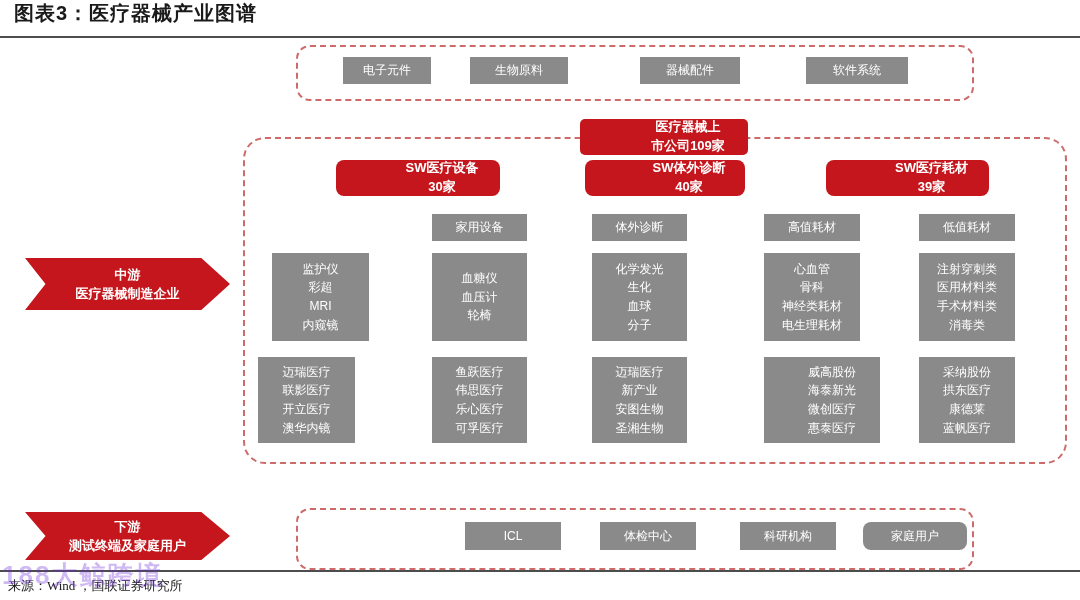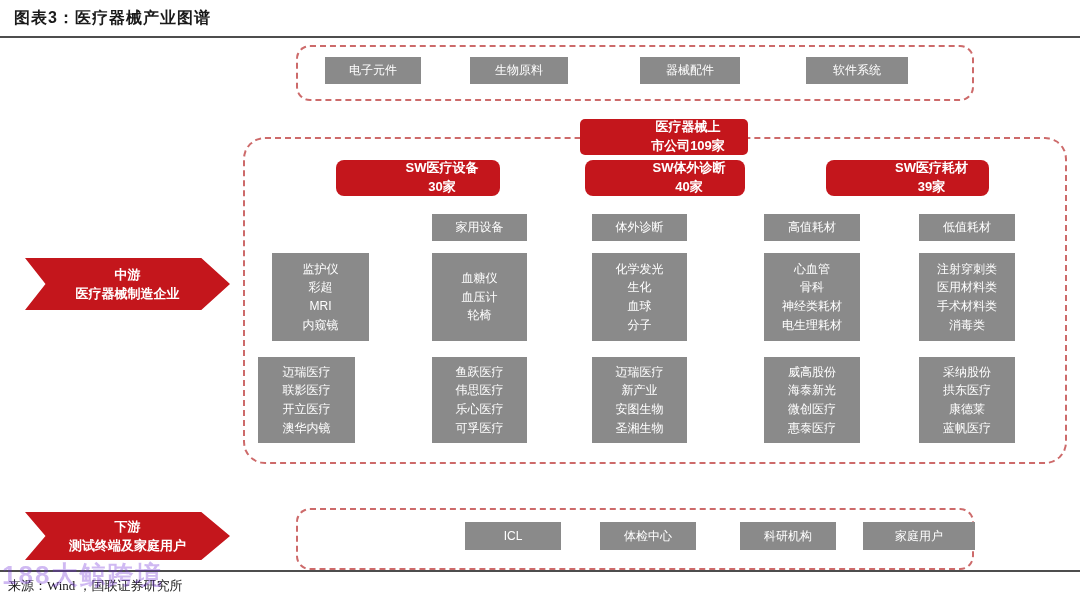--- a/index.html
+++ b/index.html
@@ -1,18 +1,18 @@
 <!DOCTYPE html>
 <html><head>
 <meta charset="utf-8">
 <style>
   html,body{margin:0;padding:0;background:#fff;}
   body{font-family:"Liberation Sans","DejaVu Sans",sans-serif;color:#1a1a1a;}
   .page{position:relative;width:1080px;height:600px;background:#fff;overflow:hidden;}
-  .figure-title{position:absolute;left:14px;top:8px;font-size:16px;font-weight:bold;letter-spacing:1px;}
+  .figure-title{position:absolute;left:14px;top:0;font-size:20px;font-weight:bold;letter-spacing:1px;}
   .hline{position:absolute;left:0;width:1080px;height:2px;background:#4d4d4d;}
   .dash-panel{position:absolute;border:2px dashed #cd6a6a;border-radius:16px;background:transparent;}
   .arrow{position:absolute;background:#c4161c;color:#fff;display:flex;align-items:center;justify-content:center;
          clip-path:polygon(0% 0%,86% 0%,100% 50%,86% 100%,0% 100%,10% 50%);
          font-size:13px;font-weight:bold;text-align:center;line-height:1.5;}
   .gray-box{position:absolute;background:#8a8a8a;color:#fff;display:flex;align-items:center;justify-content:center;
             font-size:12px;text-align:center;line-height:1.55;}
   .red-box{position:absolute;background:#c4161c;color:#fff;display:flex;align-items:center;justify-content:center;
            font-size:13px;font-weight:bold;text-align:center;line-height:1.45;border-radius:8px;z-index:2;padding-left:48px;}
   .lines{white-space:pre-line;}
@@ -23,21 +23,21 @@
 </head>
 <body>
 
 <div class="page">
 
   <div class="figure-title">图表3：医疗器械产业图谱</div>
   <div class="hline" style="top:36px;"></div>
 
 
   <div class="dash-panel" style="left:296px;top:45px;width:674px;height:52px;border-radius:14px;"></div>
-  <div class="gray-box" style="left:325px;top:57px;width:96px;height:27px;">电子元件</div>
+  <div class="gray-box" style="left:343px;top:57px;width:88px;height:27px;">电子元件</div>
   <div class="gray-box" style="left:470px;top:57px;width:98px;height:27px;">生物原料</div>
   <div class="gray-box" style="left:640px;top:57px;width:100px;height:27px;">器械配件</div>
   <div class="gray-box" style="left:806px;top:57px;width:102px;height:27px;">软件系统</div>
 
   <div class="dash-panel" style="left:243px;top:137px;width:820px;height:323px;border-radius:22px;"></div>
 
   <div class="red-box" style="left:580px;top:119px;width:120px;height:36px;border-radius:5px;">
     <span class="lines">医疗器械上
 市公司109家</span>
   </div>
@@ -100,21 +100,21 @@
 圣湘生物</span>
   </div>
 
   <div class="gray-box" style="left:764px;top:214px;width:96px;height:27px;">高值耗材</div>
   <div class="gray-box" style="left:764px;top:253px;width:96px;height:88px;">
     <span class="lines">心血管
 骨科
 神经类耗材
 电生理耗材</span>
   </div>
-  <div class="gray-box" style="left:764px;top:357px;width:96px;height:86px;">
+  <div class="gray-box" style="left:764px;top:357px;width:96px;height:86px;padding-left:20px;">
     <span class="lines">威高股份
 海泰新光
 微创医疗
 惠泰医疗</span>
   </div>
 
   <div class="gray-box" style="left:919px;top:214px;width:96px;height:27px;">低值耗材</div>
   <div class="gray-box" style="left:919px;top:253px;width:96px;height:88px;">
     <span class="lines">注射穿刺类
 医用材料类
@@ -130,19 +130,19 @@
 
   <div class="arrow" style="left:25px;top:512px;width:205px;height:48px;text-align:center;">
     <span class="lines">下游
 测试终端及家庭用户</span>
   </div>
 
   <div class="dash-panel" style="left:296px;top:508px;width:674px;height:58px;border-radius:14px;"></div>
   <div class="gray-box" style="left:465px;top:522px;width:96px;height:28px;">ICL</div>
   <div class="gray-box" style="left:600px;top:522px;width:96px;height:28px;">体检中心</div>
   <div class="gray-box" style="left:740px;top:522px;width:96px;height:28px;">科研机构</div>
-  <div class="gray-box" style="left:863px;top:522px;width:112px;height:28px;">家庭用户</div>
+  <div class="gray-box" style="left:863px;top:522px;width:104px;height:28px;border-radius:8px;">家庭用户</div>
 
   <div class="hline" style="top:570px;"></div>
   <div class="watermark">188大鲸跨境</div>
   <div class="footer-text">来源：Wind ，国联证券研究所</div>
 
 </div>
 
 </body></html>

